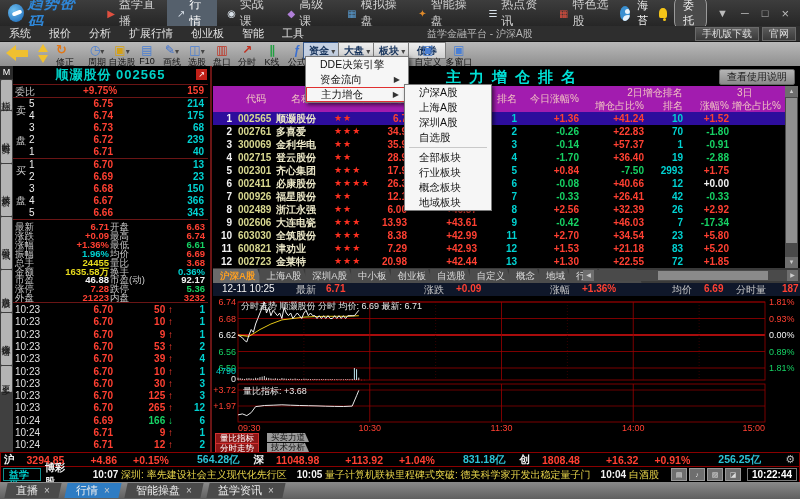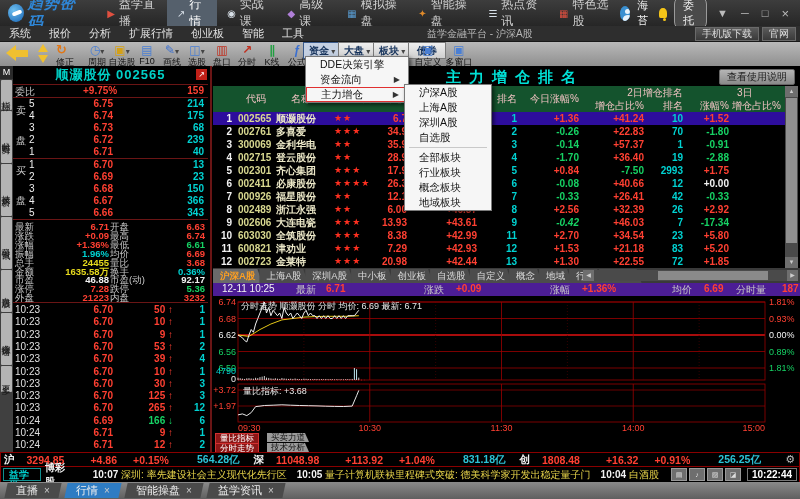--- a/index.html
+++ b/index.html
@@ -61,39 +61,39 @@
   .drow .v2{position:absolute;right:3px;}
   .trow{position:absolute;left:0;width:195px;height:13px;font-size:10px;}
   .trow .tt{position:absolute;left:2px;color:#e0e0e0;}
   .trow .tp{position:absolute;left:60px;width:40px;text-align:right;}
   .trow .tv{position:absolute;left:108px;width:52px;text-align:right;}
   .trow .tn{position:absolute;right:3px;}
   
   #rank{left:213px;top:66px;width:587px;height:230px;background:#000;}
   #rtitle{position:absolute;left:192px;top:2px;width:220px;text-align:center;color:#00e0d6;font-size:15px;font-weight:bold;letter-spacing:8px;}
   #helpbtn{position:absolute;right:5px;top:3px;height:14px;line-height:14px;padding:0 7px;background:linear-gradient(#b5b5b5,#8a8a8a);border:1px solid #666;border-radius:2px;color:#222;font-size:10px;}
-  #rhead{position:absolute;left:0;top:20px;width:572px;height:26px;background:#14532d;color:#f0c2c2;font-size:10px;}
+  #rhead{position:absolute;left:0;top:20px;width:572px;height:26px;background:#a21caf;color:#f0c2c2;font-size:10px;}
   .hc{position:absolute;}
   #rbody{position:absolute;left:0;top:46px;width:572px;height:156px;}
   .rrow{position:absolute;left:0;width:572px;height:13px;font-size:10px;}
   .rrow.sel{background:#2d0d9c;}
   .cell{position:absolute;top:0;white-space:nowrap;}
   .stars{color:#ff3020;font-size:9px;letter-spacing:1px;}
   #vscroll{position:absolute;left:572px;top:20px;width:13px;height:182px;background:#4a4a4a;}
   .sbtn{position:absolute;left:0;width:13px;height:11px;background:#6e6e6e;color:#ccc;font-size:6px;text-align:center;line-height:11px;}
   #vthumb{position:absolute;left:1px;top:12px;width:11px;height:145px;background:#909090;}
   
   #mtabs{left:213px;top:268px;width:587px;height:15px;background:#3a3a3a;display:flex;align-items:flex-end;}
   .mtab{height:14px;line-height:14px;padding:0 7px;font-size:9.5px;color:#ddd;background:#4c4c4c;
         clip-path:polygon(0 0,calc(100% - 5px) 0,100% 100%,0 100%);margin-right:-3px;}
   .mtab.active{background:#6a6a6a;color:#ffa020;font-weight:bold;}
   #hscroll{position:absolute;right:2px;top:2px;width:215px;height:11px;background:#4a4a4a;}
   .hsbtn{position:absolute;top:0;width:11px;height:11px;background:#6e6e6e;color:#ccc;font-size:6px;text-align:center;line-height:11px;}
   
-  #infoline{left:213px;top:283px;width:587px;height:13px;background:#4c1d95;font-size:10px;}
+  #infoline{left:213px;top:283px;width:587px;height:13px;background:#0f172a;font-size:10px;}
   #infoline span{position:absolute;top:0;}
   .lab{color:#c8c8c8;}
   
   #chart{left:213px;top:296px;width:584px;height:156px;background:#000;}
   .ctab{position:absolute;height:9px;line-height:9px;font-size:8.5px;padding:0 4px;}
   .ctab.on{background:#8c1616;border:1px solid #d23030;color:#fff;}
   .ctab.off{background:#9a9a9a;color:#111;clip-path:polygon(0 0,calc(100% - 4px) 0,100% 100%,0 100%);}
   
   #idxbar{left:0;top:452px;width:798px;height:13px;background:#000;border:1px solid #8a0000;display:flex;align-items:center;font-size:10.5px;font-weight:bold;}
   #newsbar{left:0;top:466px;width:798px;height:15px;background:#000;border:1px solid #8a0000;display:flex;align-items:center;font-size:10px;}
@@ -541,21 +541,21 @@
           <span class="cell num r" style="right: 56px;">+2.92</span>
         </div>
         <div class="rrow" style="top: 104px; line-height: 13px;">
           <span class="cell num w" style="right: 553px;">9</span>
           <span class="cell num " style="left: 25px; color: rgb(216, 216, 144);">002606</span>
           <span class="cell num " style="left: 63px; color: rgb(236, 232, 200);">大连电瓷</span>
           <span class="cell num stars" style="left: 121px;">★★★</span>
           <span class="cell num r" style="right: 378px;">13.93</span>
           <span class="cell num r" style="right: 308px;">+43.61</span>
           <span class="cell num c" style="right: 268px;">9</span>
-          <span class="cell num g" style="right: 206px; font-style: italic;">-0.42</span>
+          <span class="cell num g" style="right: 206px;">-0.42</span>
           <span class="cell num r" style="right: 141px;">+46.03</span>
           <span class="cell num c" style="right: 102px;">7</span>
           <span class="cell num g" style="right: 56px;">-17.34</span>
         </div>
         <div class="rrow" style="top: 117px; line-height: 13px;">
           <span class="cell num w" style="right: 553px;">10</span>
           <span class="cell num " style="left: 25px; color: rgb(216, 216, 144);">603030</span>
           <span class="cell num " style="left: 63px; color: rgb(236, 232, 200);">全筑股份</span>
           <span class="cell num stars" style="left: 121px;">★★★</span>
           <span class="cell num r" style="right: 378px;">8.38</span>

